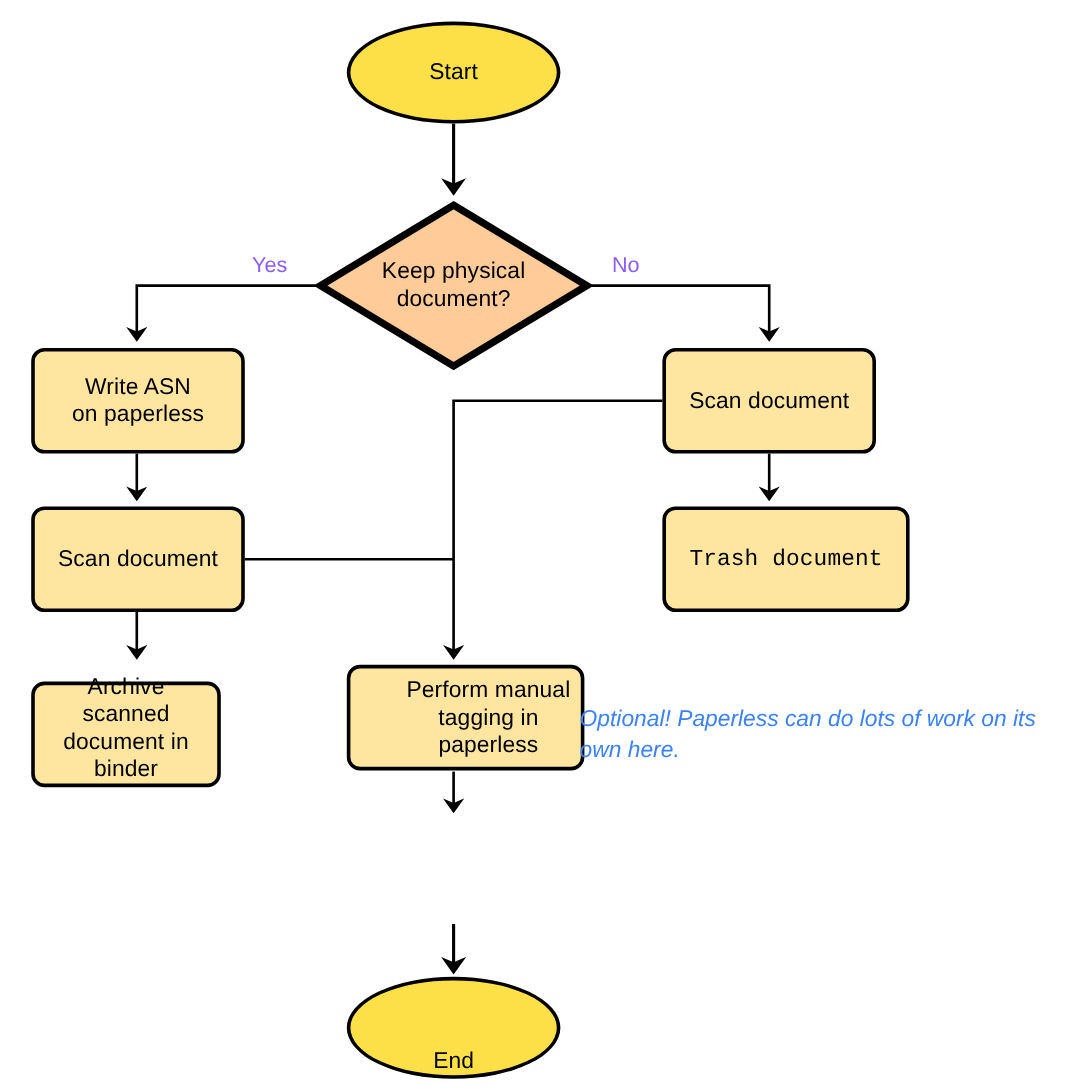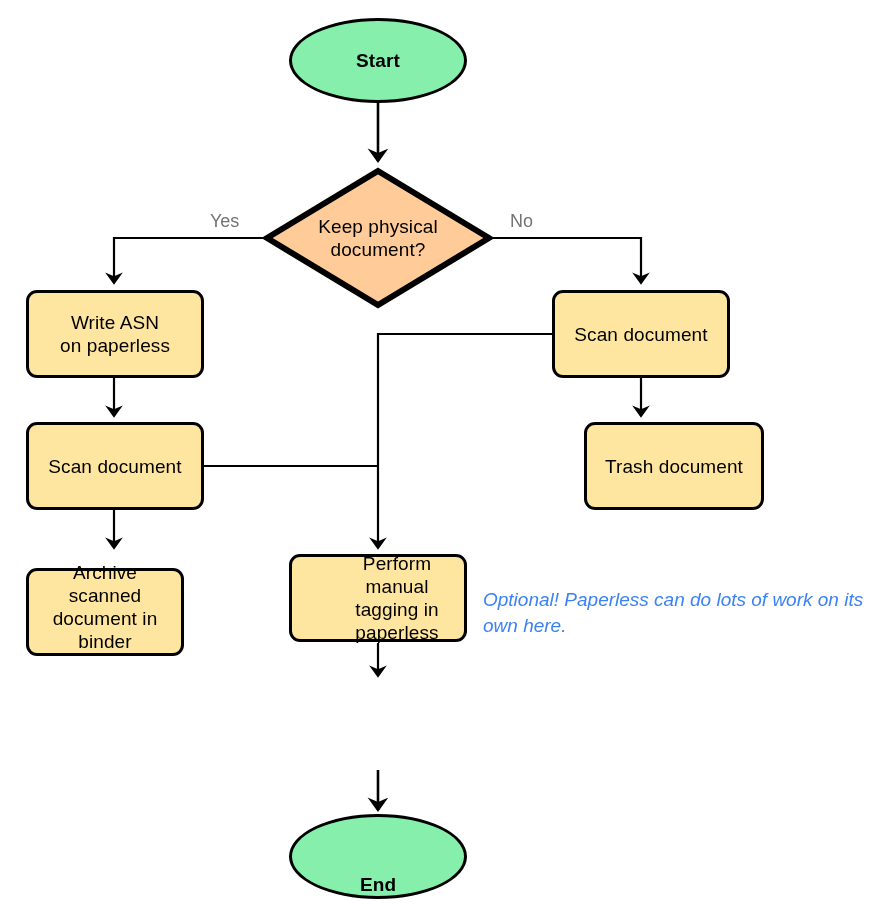--- a/index.html
+++ b/index.html
@@ -39,22 +39,21 @@
     z-index: 2;
   }
   .node-process {
     border: 3px solid #000000;
     border-radius: 11px;
     background: #ffe6a0;
   }
   .node-terminator {
     border: 3px solid #000000;
     border-radius: 50%;
-    background: #86efac;
-    font-weight: bold;
+    background: #fde047;
   }
   .node-decision {
     background: transparent;
     border: 0;
   }
   .node-decision .diamond-shape {
     position: absolute;
     left: 0;
     top: 0;
     width: 100%;
@@ -66,21 +65,21 @@
     z-index: 1;
   }
   .node-label {
     white-space: pre-line;
     padding: 0 6px;
   }
   .edge-label {
     position: absolute;
     font-size: 18px;
     line-height: 21px;
-    color: #737373;
+    color: #8b5cf6;
     background: transparent;
     white-space: nowrap;
     z-index: 3;
   }
   .annotation {
     position: absolute;
     font-style: italic;
     font-size: 19px;
     line-height: 26px;
     color: #3b82f6;
@@ -147,25 +146,25 @@
   <div class="node node-process" style="left:26px; top:568px; width:158px; height:88px;align-items:flex-end;">
     <span class="node-label">Archive scanned
 document in
 binder</span>
   </div>
 
   <div class="node node-process" style="left:552px; top:290px; width:178px; height:88px;">
     <span class="node-label">Scan document</span>
   </div>
 
-  <div class="node node-process" style="left:584px; top:422px; width:180px; height:88px;">
+  <div class="node node-process" style="left:552px; top:422px; width:206px; height:88px;font-family:Liberation Mono, monospace;">
     <span class="node-label">Trash document</span>
   </div>
 
-  <div class="node node-process" style="left:289px; top:554px; width:178px; height:88px;padding-left:38px;">
+  <div class="node node-process" style="left:289px; top:554px; width:198px; height:88px;padding-left:38px;">
     <span class="node-label">Perform manual
 tagging in
 paperless</span>
   </div>
 
 
   <div class="node node-terminator" style="left:289px; top:814px; width:178px; height:85px;align-items:flex-end;">
     <span class="node-label">End</span>
   </div>
 

